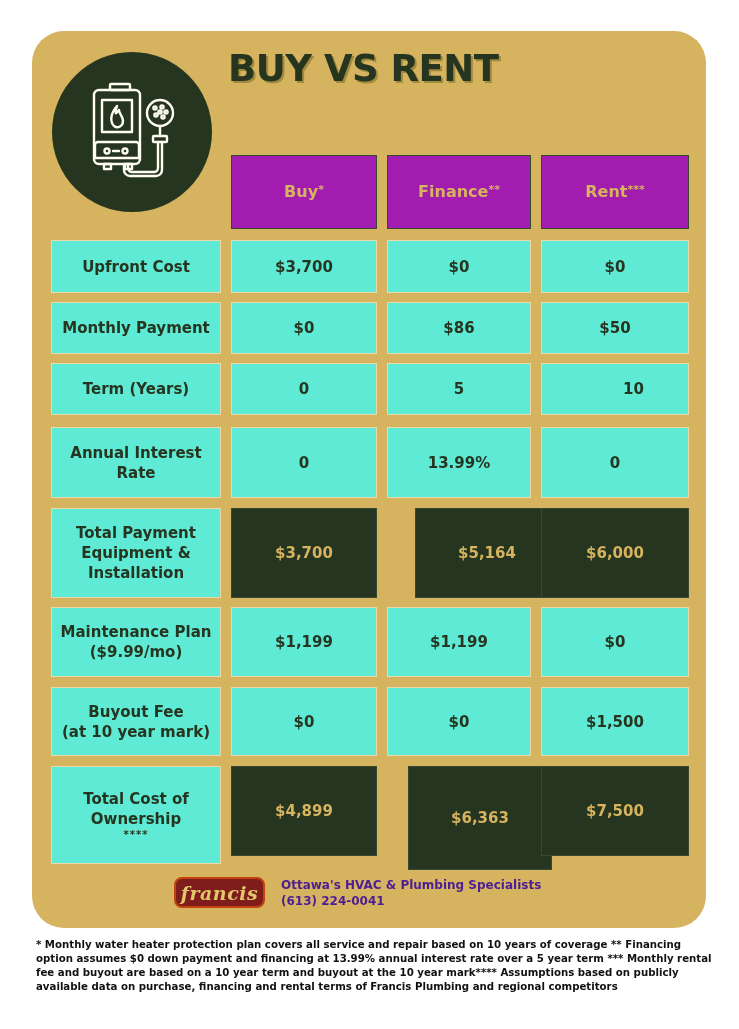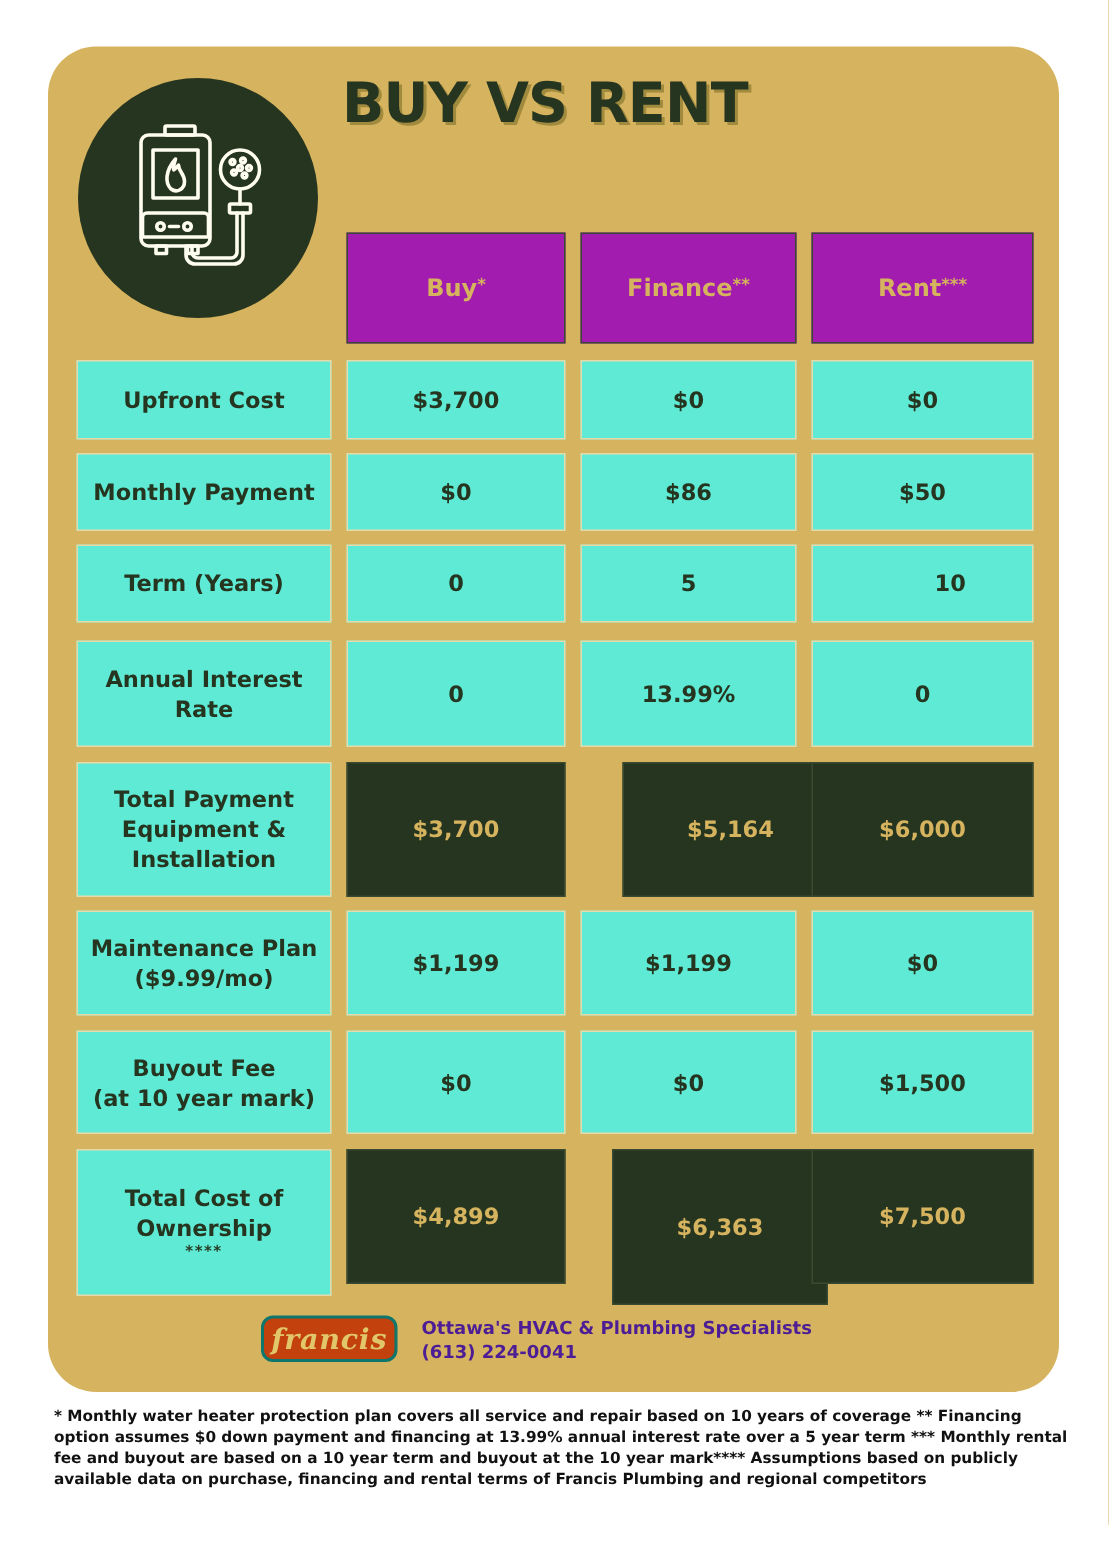--- a/index.html
+++ b/index.html
@@ -29,21 +29,21 @@
     font-weight:bold; font-size:15px; line-height:20px; color:#263520;
     background:#5eead4; border:1px solid #ead9a8;
   }
   .cell.dark { background:#263520; color:#d6b35e; border-color:#3a4a30; }
   .cell.hdr  { background:#a21caf; color:#d6b35e; font-size:16px; border-color:#3a4a30; }
   .label-inner { display:flex; flex-direction:column; align-items:center; }
   .stars { font-size:10px; line-height:12px; letter-spacing:1px; }
   .sup { font-size:11px; vertical-align:top; position:relative; top:-2px; }
   .brand-logo {
     position:absolute; left:174px; top:877px; width:91px; height:31px;
-    background:#c2410c; border-radius:8px; border:2px solid #0f766e; box-sizing:border-box;
+    background:#7f1d1d; border-radius:8px; border:2px solid #c2410c; box-sizing:border-box;
     display:flex; align-items:center; justify-content:center;
   }
   .brand-logo span {
     font-family:"DejaVu Serif", serif; font-style:italic; font-weight:bold; font-size:19px;
     color:#e2c66a; letter-spacing:0.5px;
   }
   .brand-text {
     position:absolute; left:281px; top:877px; color:#4c1d95;
     font-weight:bold; font-size:12px; line-height:16px;
   }

